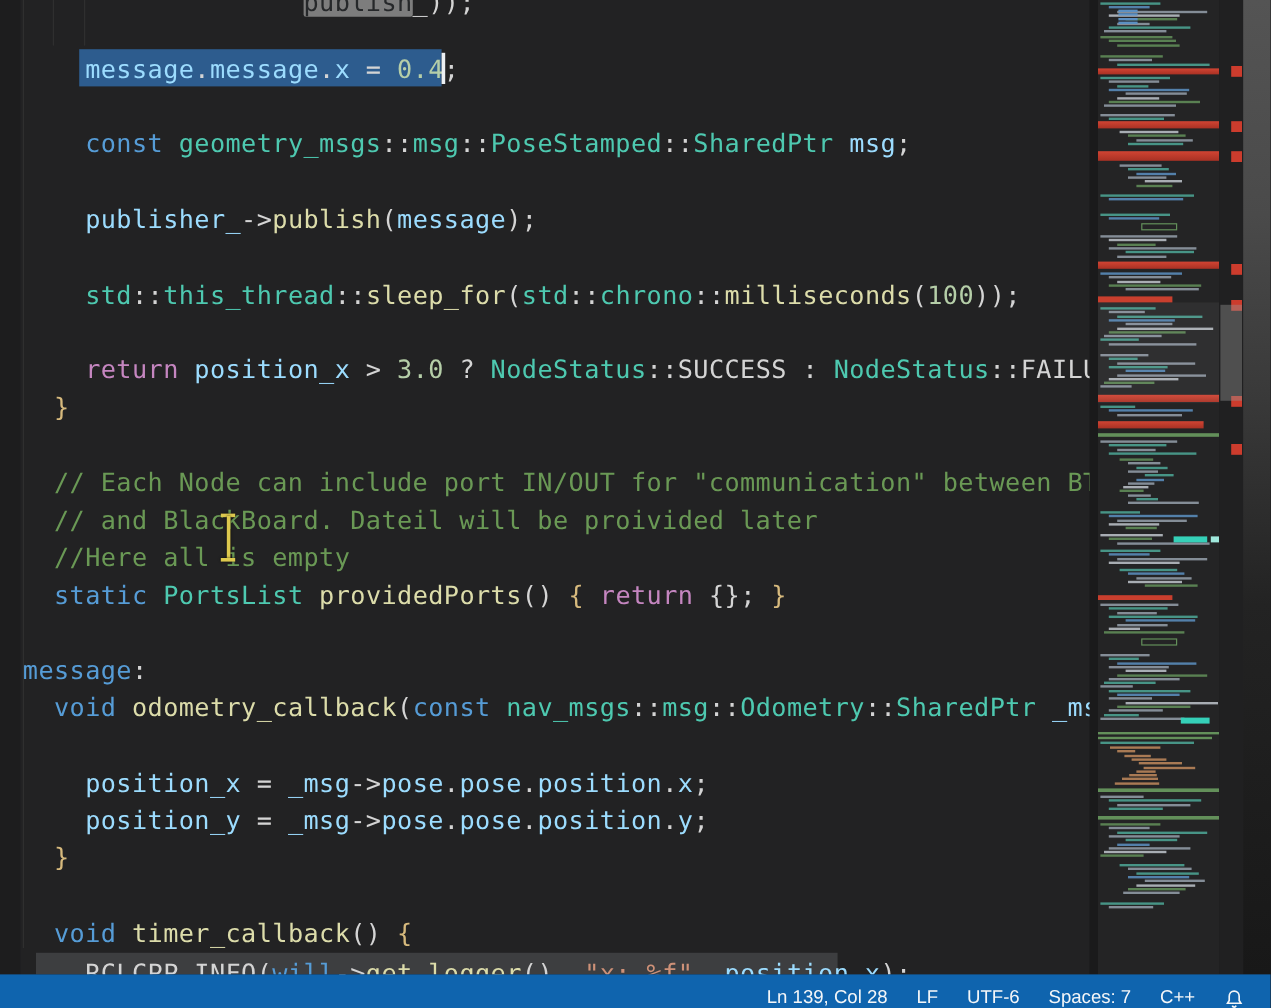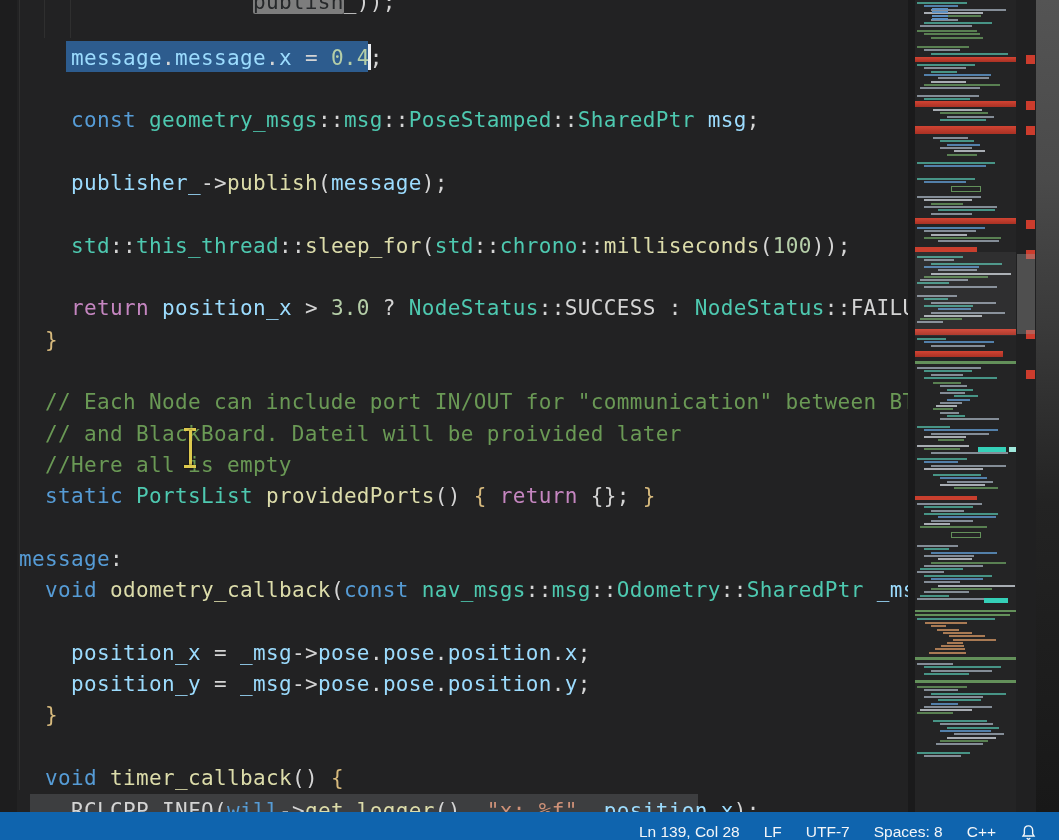--- a/index.html
+++ b/index.html
@@ -282,22 +282,22 @@
       <div class="ruler-marker" style="top: 250px;"></div>
       <div class="ruler-marker" style="top: 330px;"></div>
       <div class="ruler-marker" style="top: 370px;"></div>
     </div>
   <div class="scroll-thumb" id="scroll-thumb" style="top: 254px; height: 80px;"></div>
   <div class="right-band"></div>
 
   <div class="statusbar" id="statusbar" style="background: rgb(15, 100, 174);">
       <div class="sb-item">Ln 139, Col 28</div>
       <div class="sb-item">LF</div>
-      <div class="sb-item">UTF-7</div>
-      <div class="sb-item">Spaces: 8</div>
+      <div class="sb-item">UTF-6</div>
+      <div class="sb-item">Spaces: 7</div>
       <div class="sb-item">C++</div>
       <div class="sb-bell">
         <svg width="17" height="17" viewBox="0 0 16 16" fill="none" stroke="#f4f6f8" stroke-width="1.3">
           <path d="M8 1.8c-2.3 0-3.9 1.7-3.9 4v3.4L2.8 11.3h10.4L11.9 9.2V5.8c0-2.3-1.6-4-3.9-4z"></path>
           <path d="M6.5 13.2c.3.8.8 1.2 1.5 1.2s1.2-.4 1.5-1.2"></path>
         </svg>
       </div>
     </div>
 
 </div>

